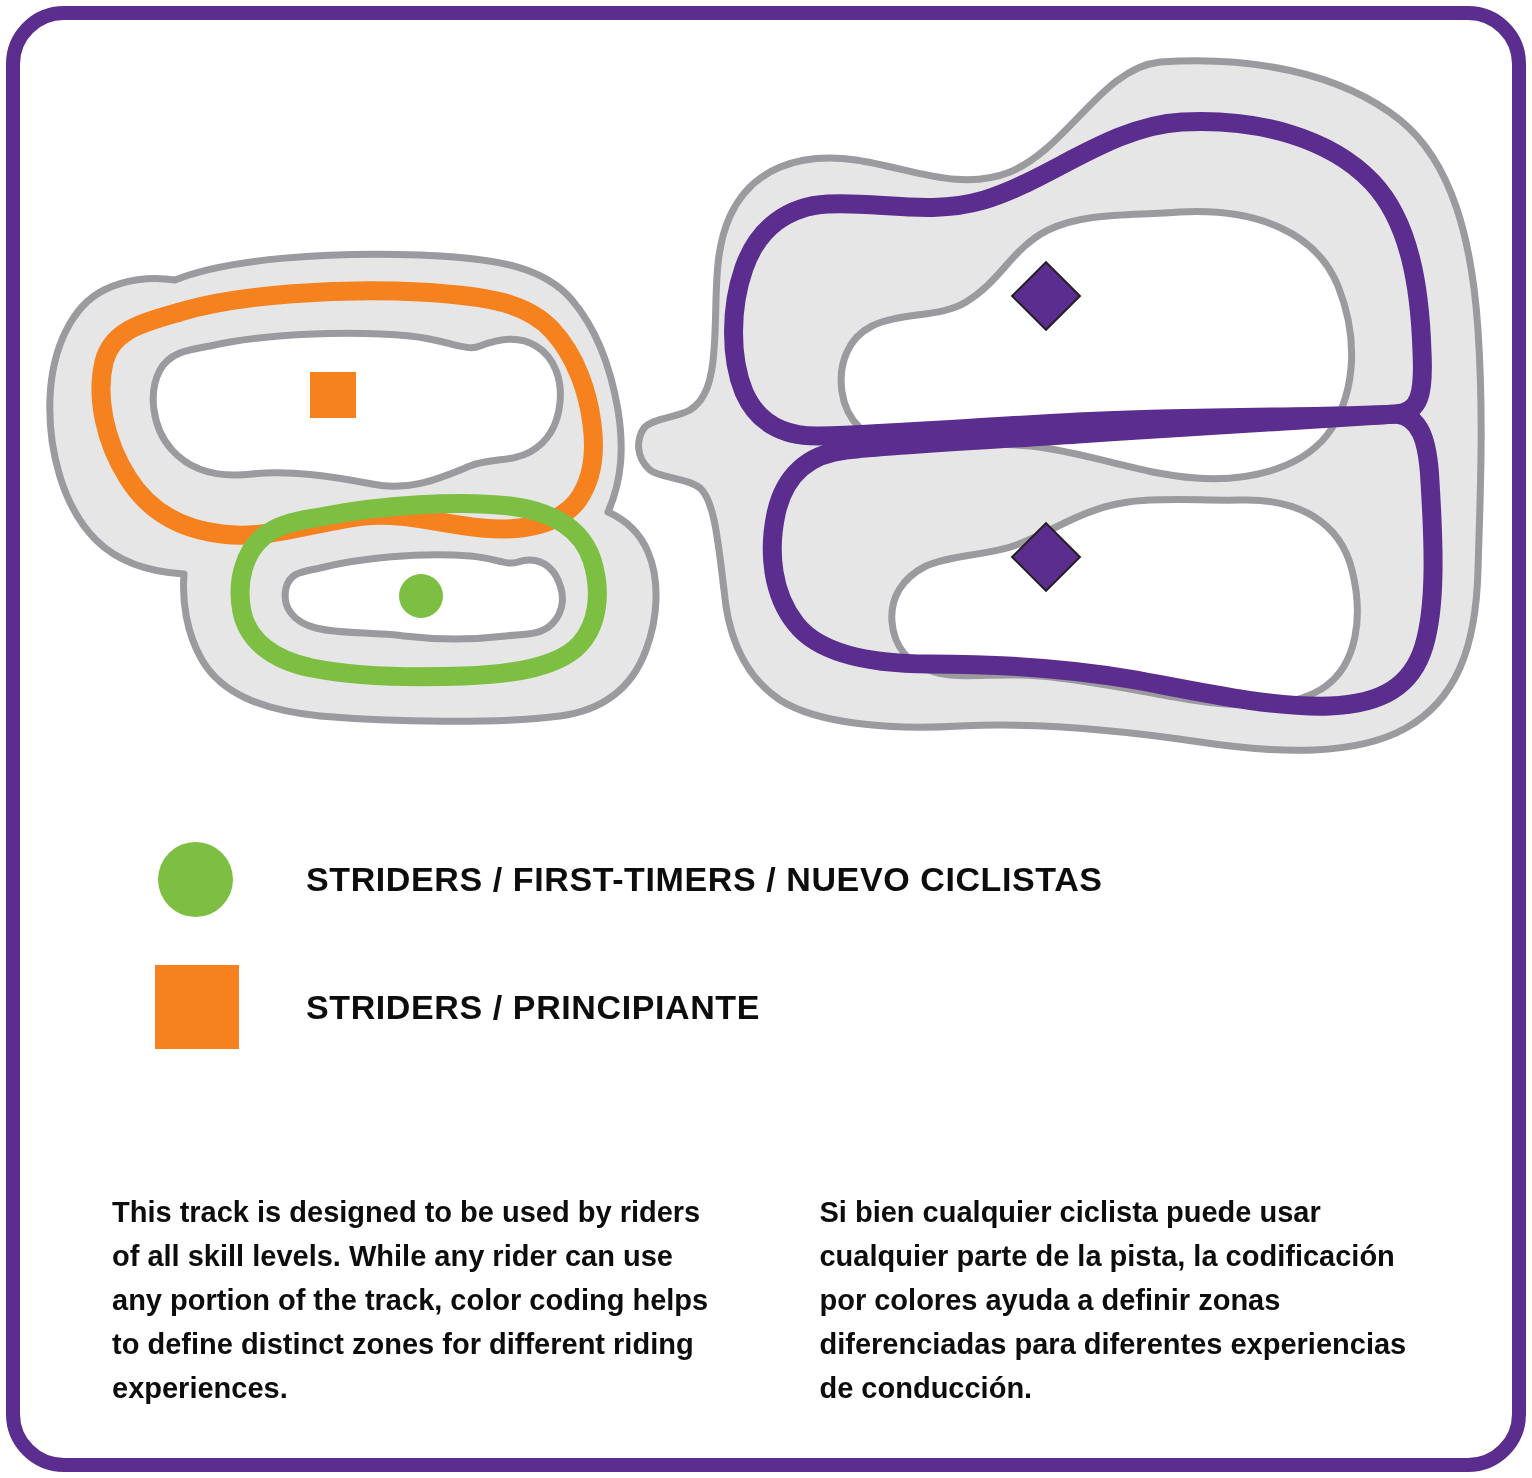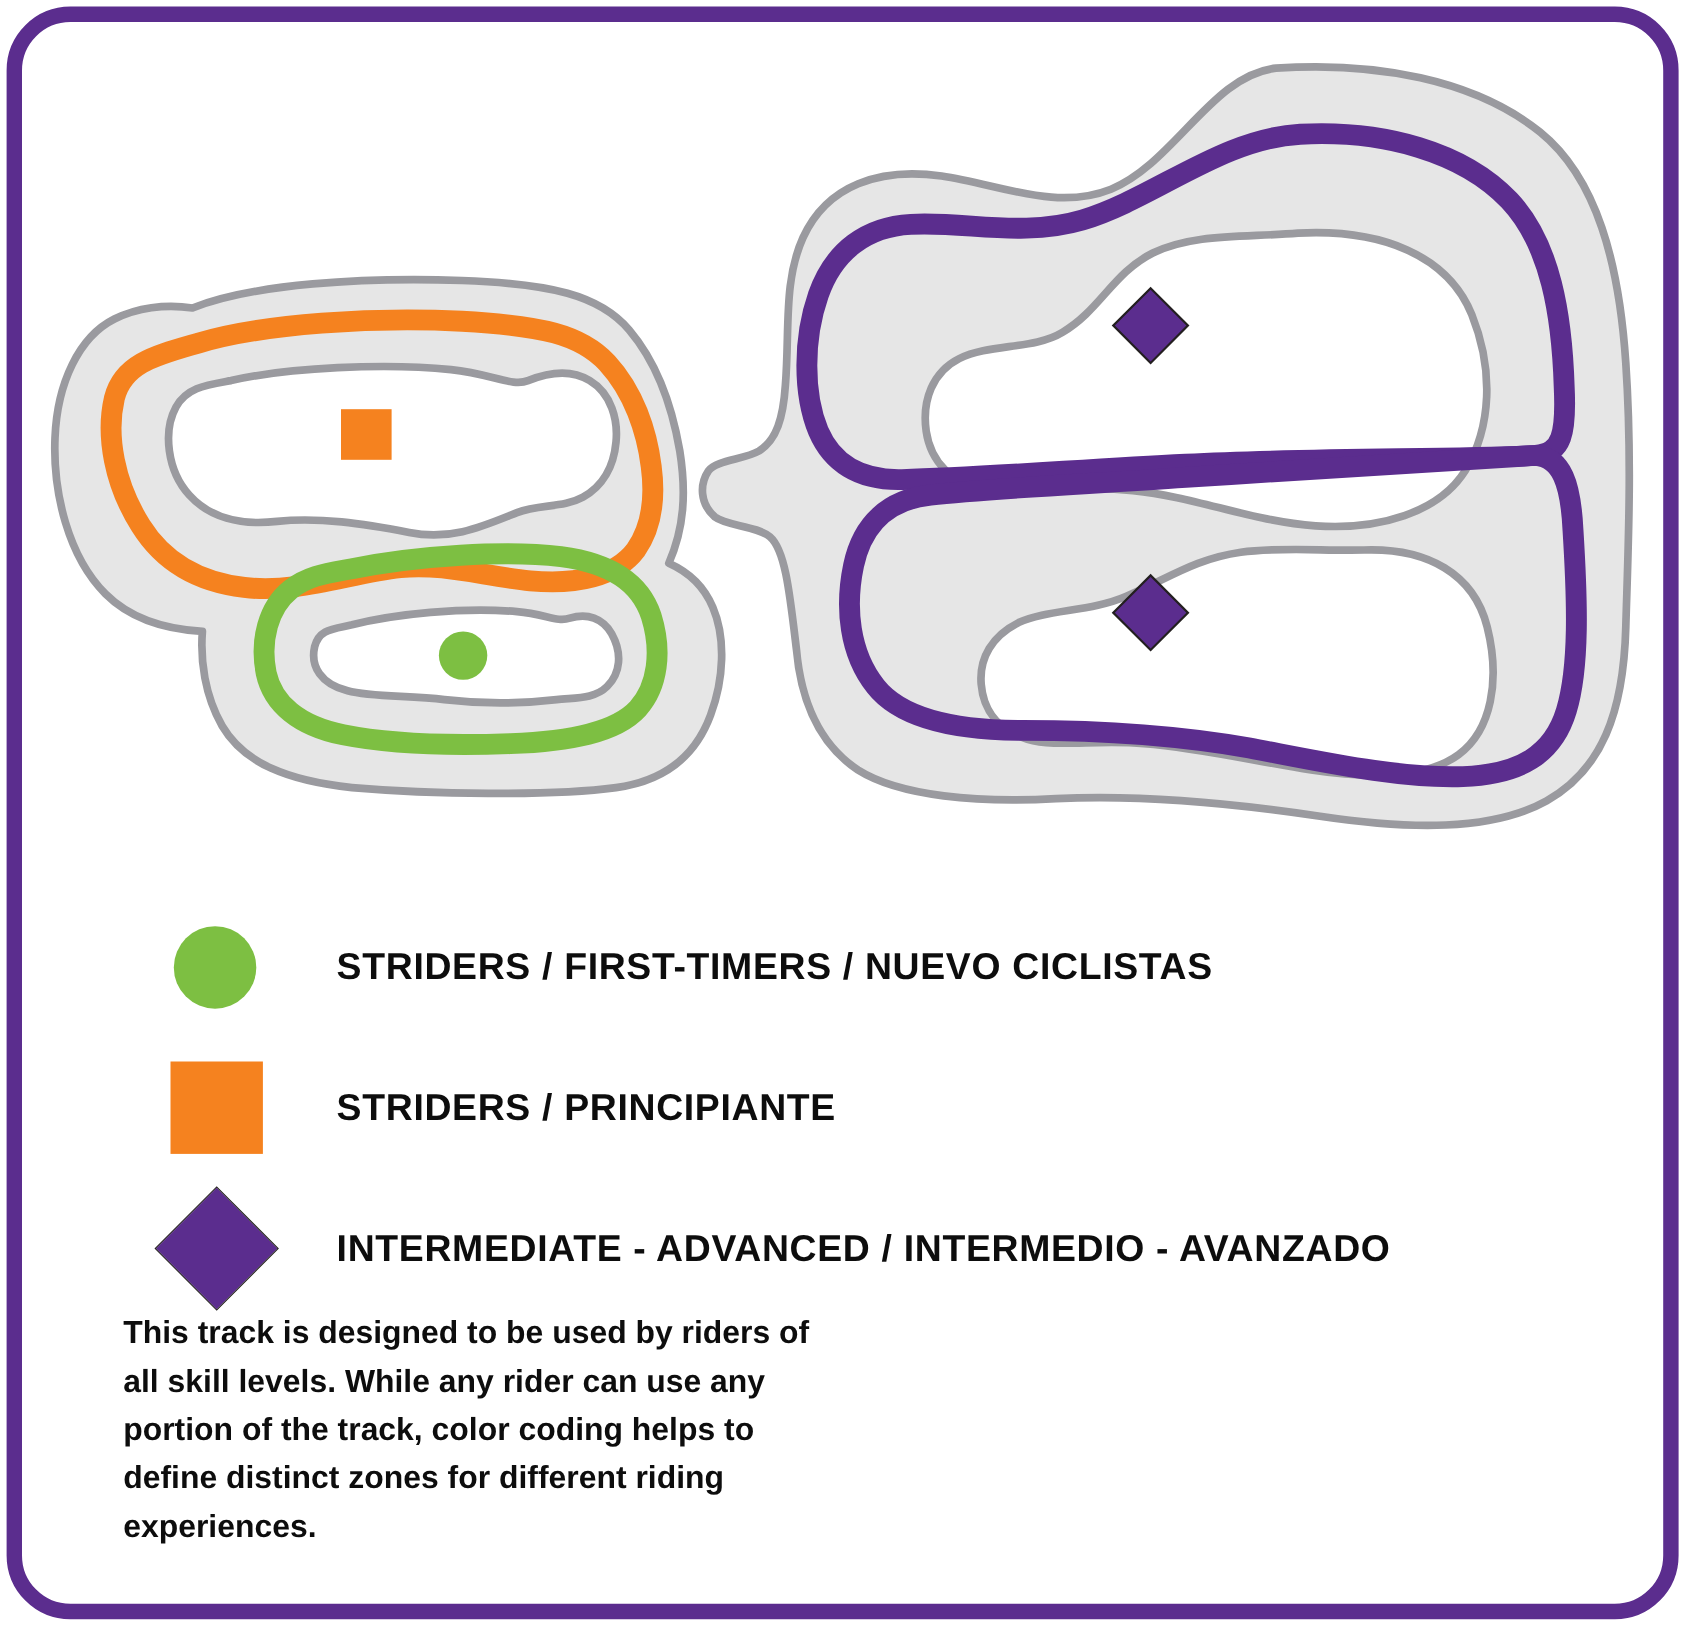--- a/index.html
+++ b/index.html
@@ -275,26 +275,21 @@
       <div class="legend-label">STRIDERS / FIRST-TIMERS / NUEVO CICLISTAS</div>
     </div>
 
     <div class="legend-row">
       <div class="legend-marker">
         <div class="marker-square"></div>
       </div>
       <div class="legend-label">STRIDERS / PRINCIPIANTE</div>
     </div>
 
-    <div class="legend-row">
-      <div class="legend-marker">
-        <div class="marker-diamond"></div>
-      </div>
-      <div class="legend-label">INTERMEDIATE - ADVANCED / INTERMEDIO - AVANZADO</div>
-    </div>
 
   </div>
 
   <div id="paragraphs">
     <div class="para left">This track is designed to be used by riders of all skill levels. While any rider can use any portion of the track, color coding helps to define distinct zones for different riding experiences.</div>
+    <div class="para right">Si bien cualquier ciclista puede usar cualquier parte de la pista, la codificación por colores ayuda a definir zonas diferenciadas para diferentes experiencias de conducción.</div>
   </div>
 
 </div>
 
 </body></html>

